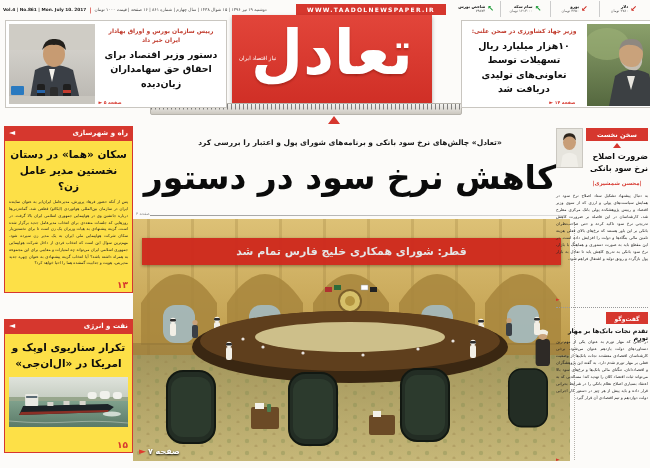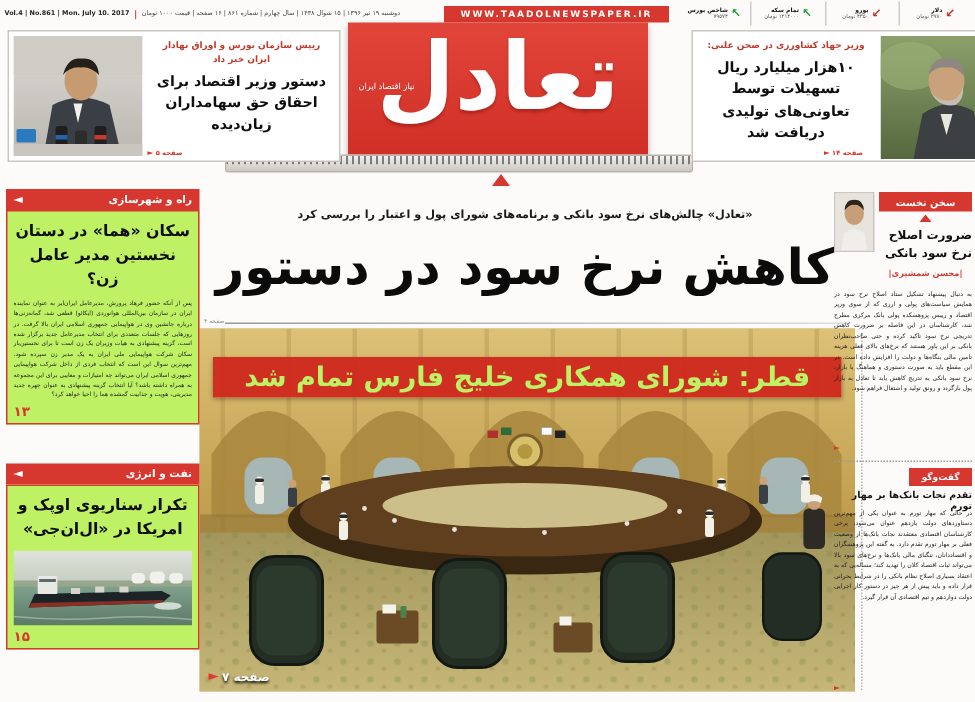--- a/index.html
+++ b/index.html
@@ -95,23 +95,23 @@
     background:linear-gradient(90deg,#999,#ddd);
   }
   .divider-note { position:absolute; left:136px; top:211px; font-size:4px; color:#888; }
   
   #main-photo {
     position:absolute; left:133px; top:219px; width:437px; height:242px;
     overflow:hidden; background:#c4a355;
   }
   .photo-banner {
     position:absolute; left:9px; right:9px; top:19px; height:27px;
-    background:rgba(206,38,28,.94); color:#bef264;
+    background:rgba(206,38,28,.94); color:#e5e5e5;
     display:flex; align-items:center; justify-content:center;
-    font-size:18px; font-weight:bold; box-shadow:0 1px 3px rgba(0,0,0,.35);
+    font-size:11px; font-weight:bold; box-shadow:0 1px 3px rgba(0,0,0,.35);
     white-space:nowrap;
   }
   .photo-page {
     position:absolute; left:6px; bottom:5px; direction:ltr;
     display:flex; align-items:center; gap:2px;
     color:#fff; font-weight:bold; font-size:8px; text-shadow:0 1px 2px #000;
   }
   .photo-page .tri { color:#e0392e; font-size:9px; line-height:1; text-shadow:none; }
   .vdots { position:absolute; left:574px; top:222px; height:238px; border-left:1px dotted #b5b2ab; }
   
@@ -146,25 +146,25 @@
     font-size:4.2px; color:#d6372e; font-weight:bold; align-items:center; }
   .sb-marker .tri { font-size:5px; }
   #sb-marker1 { top:170px; } #sb-marker2 { top:330px; }
   
   #left-col { position:absolute; left:4px; top:126px; width:129px; }
   .lc-banner {
     height:14px; background:#d6372e; color:#fff; font-size:7px; font-weight:bold;
     display:flex; align-items:center; justify-content:space-between; padding:0 5px;
   }
   .lc-banner .arrow { font-size:8px; line-height:1; }
-  .lc-card { border:1px solid #d6372e; background:#bef264; padding:3px 4px 2px; }
+  .lc-card { border:1px solid #d6372e; background:#fde047; padding:3px 4px 2px; }
   .lc-title { text-align:center; font-weight:bold; font-size:10.5px; color:#0d0d0d;
     line-height:1.5; margin:3px 0 5px; }
   .lc-body { font-size:4px; line-height:1.7; text-align:justify; color:#222; }
-  .lc-num { color:#d6372e; font-weight:bold; font-size:9px; text-align:left; margin-top:3px; }
+  .lc-num { color:#d6372e; font-weight:bold; font-size:9px; text-align:right; margin-top:13px; }
   #lc-sec2 { margin-top:26px; }
   .lc-photo { width:100%; height:50px; display:block; margin-top:2px; }
 </style>
 </head>
 <body>
 
 <div id="page">
 
   <div class="date-line">
     <span class="en">Vol.4 | No.861 | Mon. July 10. 2017</span>

